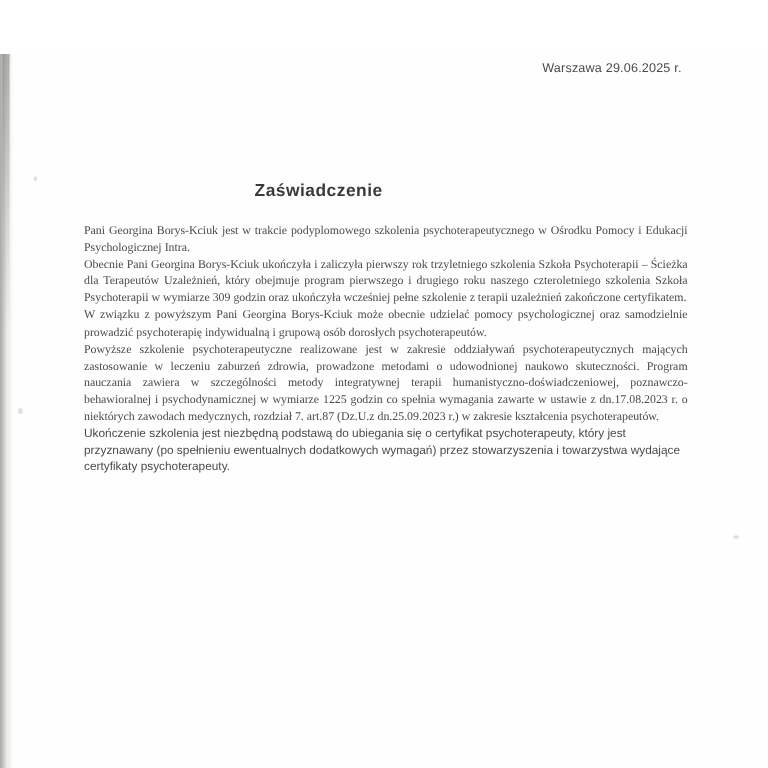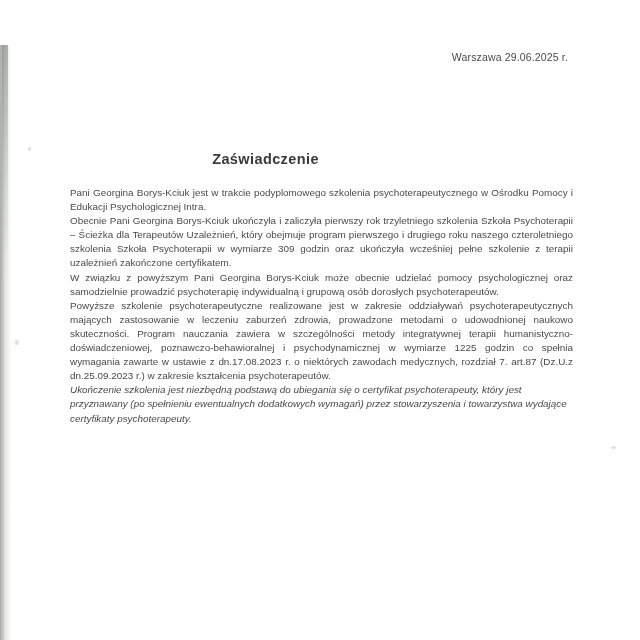--- a/index.html
+++ b/index.html
@@ -93,24 +93,24 @@
     line-height: 14.1px;
     color: #4a4a4a;
     text-align: justify;
     text-justify: inter-word;
   }
   .doc-body p {
     margin: 0 0 0 0;
   }
   .doc-body p:last-child {
     text-align: left;
-    font-style: italic;
   }
   .para-justify {
     text-align: justify;
+    font-family: Liberation Serif, serif;
   }
   .para-last-line-left {
     text-align: justify;
   }
 
   
   .footer-faint {
     position: absolute;
     left: 48px;
     bottom: 10px;

